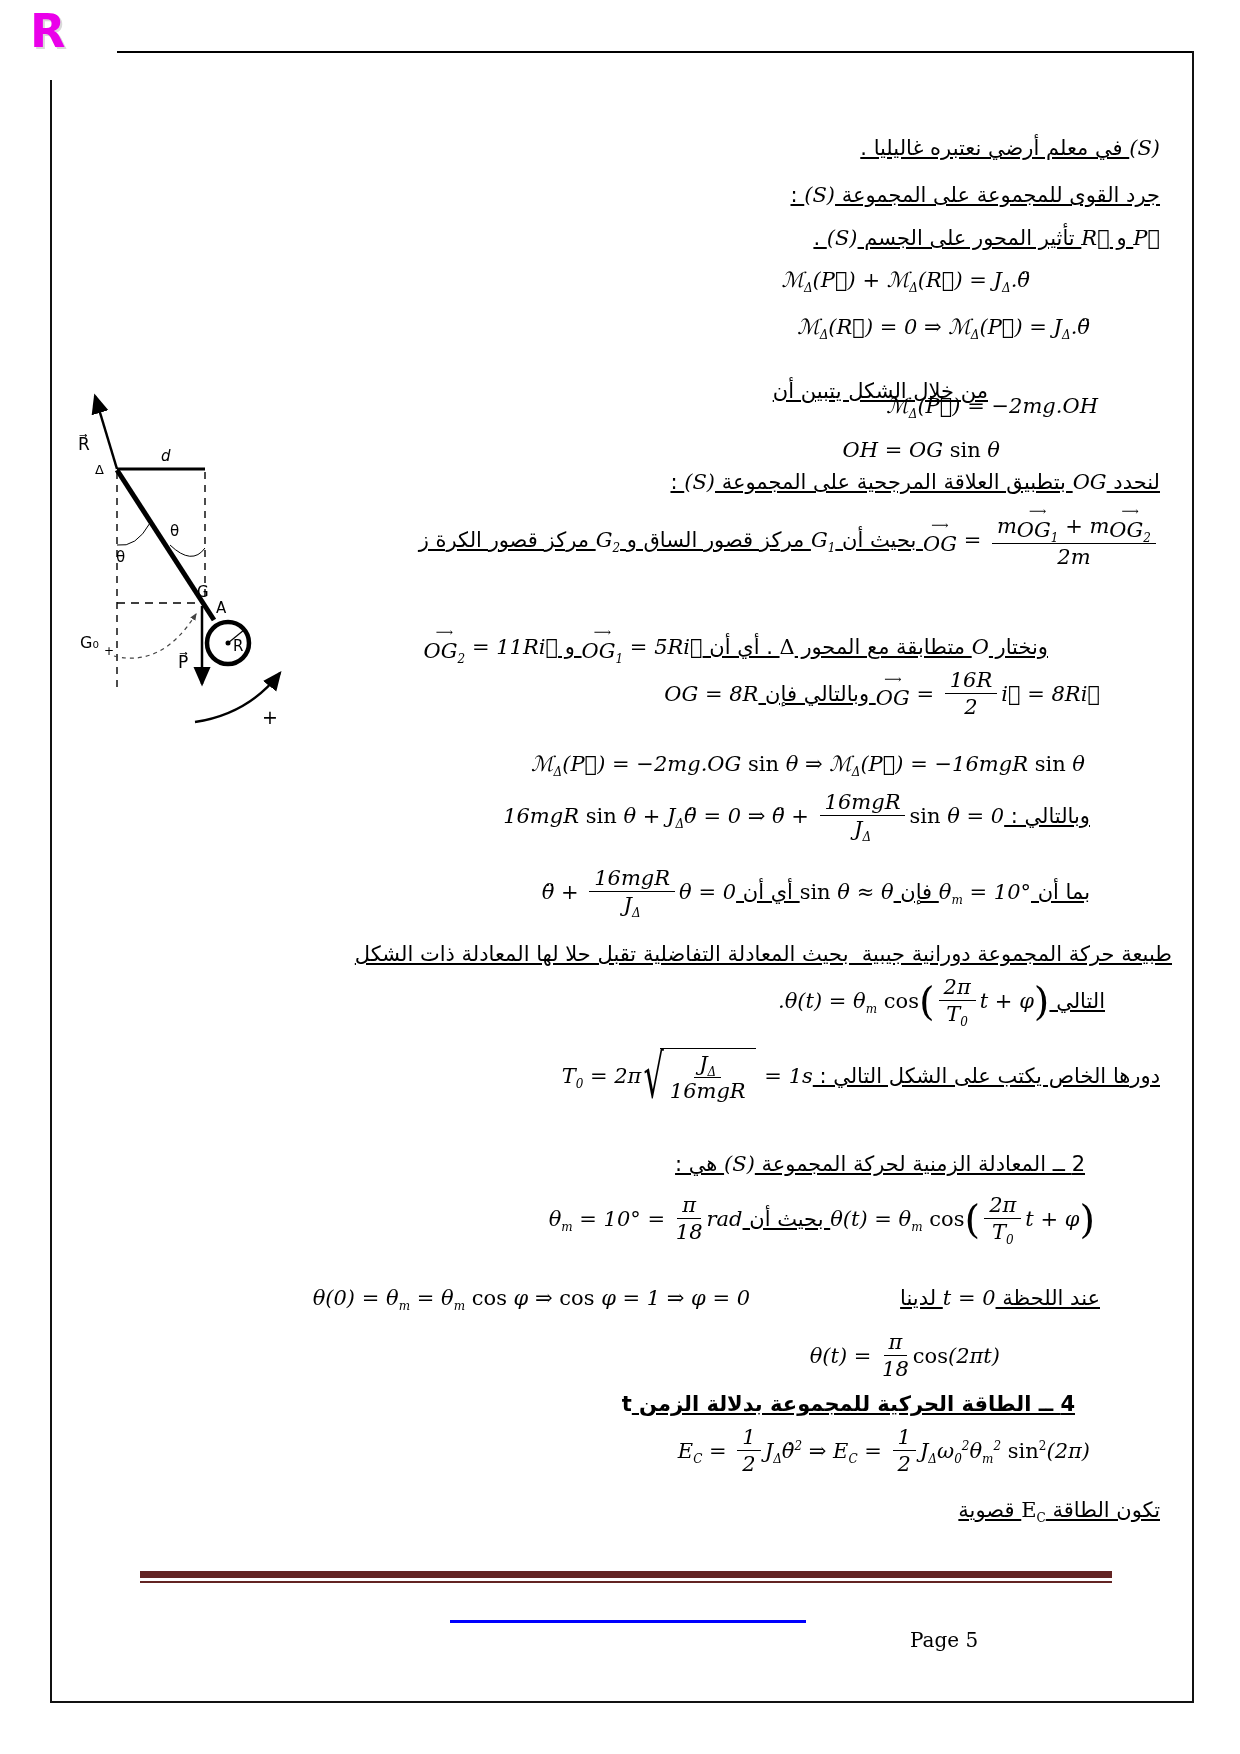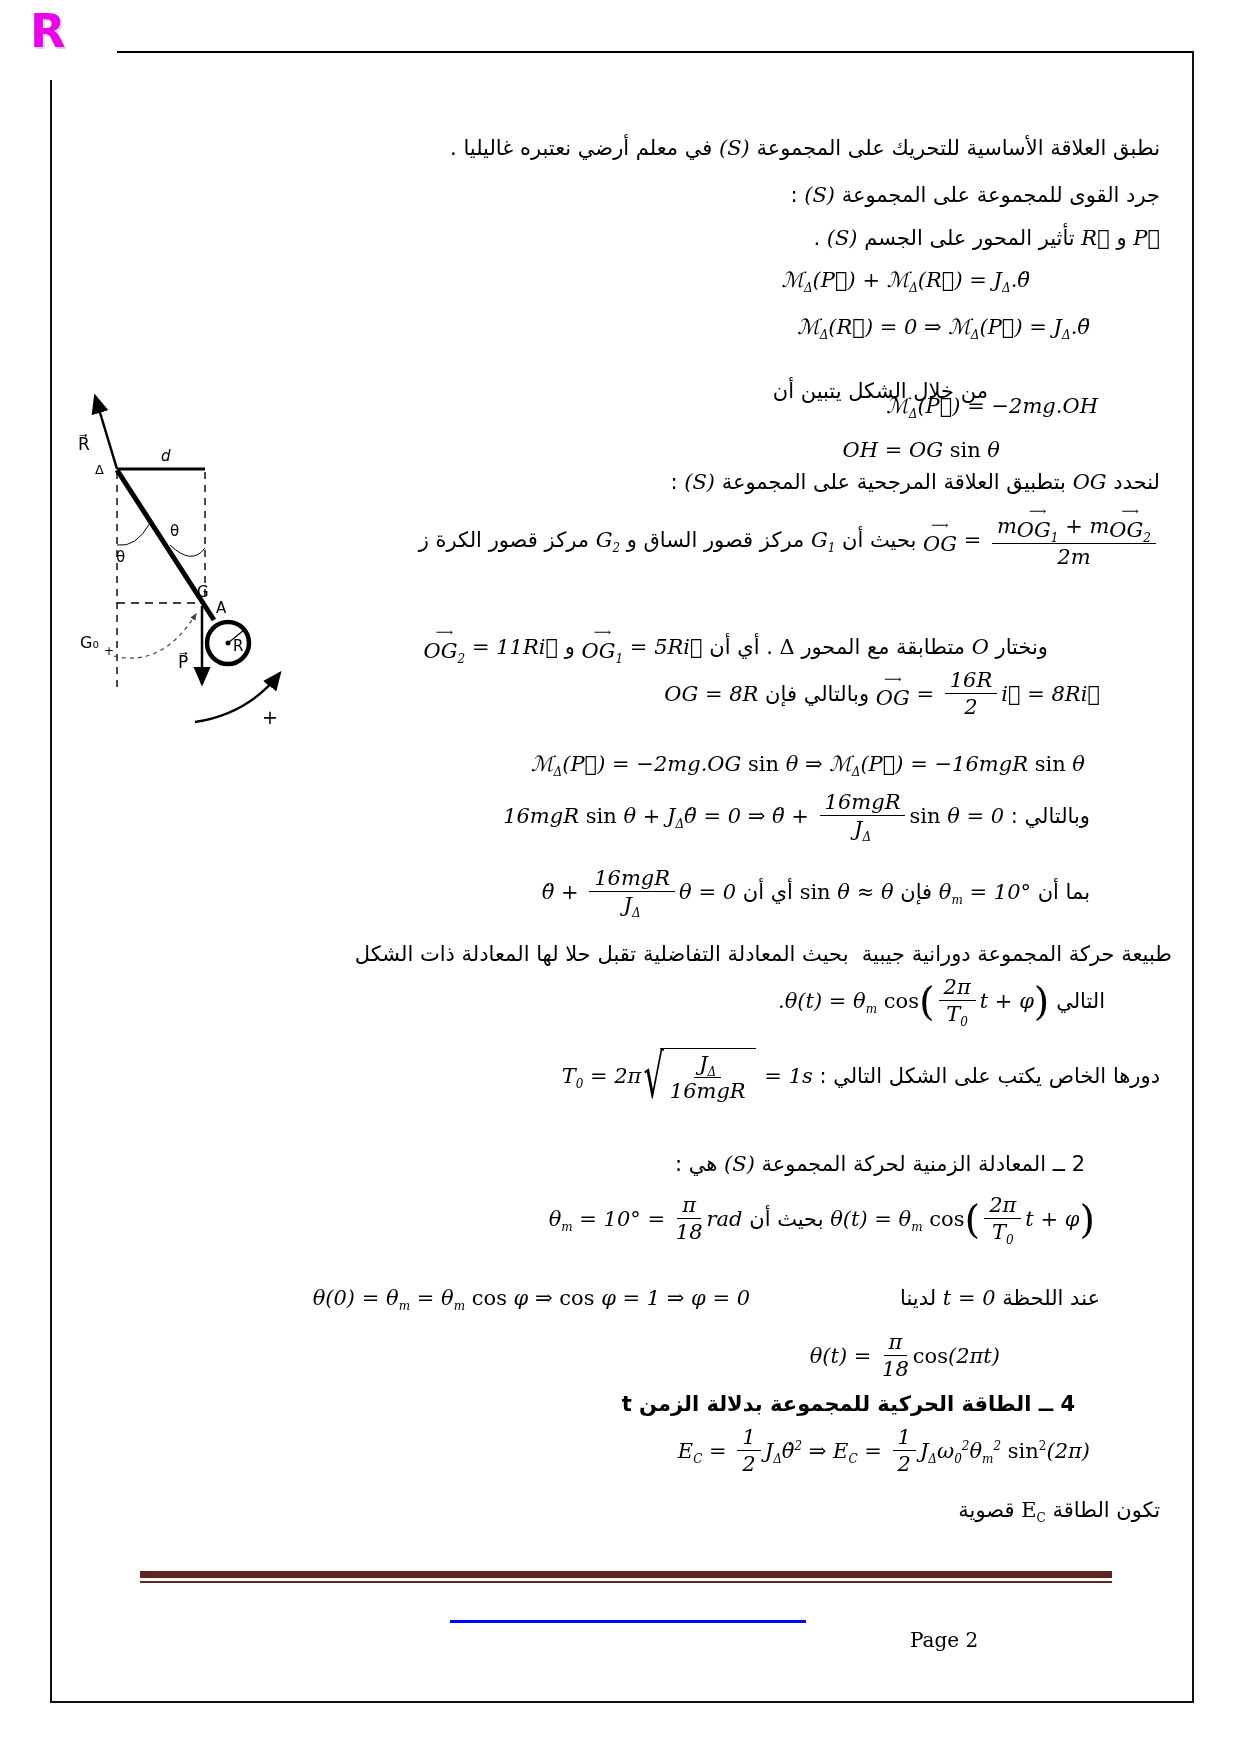--- a/index.html
+++ b/index.html
@@ -6,21 +6,21 @@
   body{position:relative;width:1240px;height:1754px;overflow:hidden;
        font-family:"DejaVu Sans",sans-serif;color:#000;}
   .abs{position:absolute;}
   
   .rule{position:absolute;background:transparent;}
   
   #logo{position:absolute;left:30px;top:4px;font:bold 46px "DejaVu Sans",sans-serif;
         color:#ea00ea;text-shadow:2px 2px 0 #d9d9d9;}
   
   .line{position:absolute;display:flex;direction:rtl;align-items:center;white-space:pre;}
-  .seg-ar{font:21px "DejaVu Sans",sans-serif;white-space:pre;}
+  .seg-ar{font:21px "DejaVu Sans",sans-serif;white-space:pre;text-decoration:underline;}
   .bold .seg-ar{font-weight:bold;}
   .eq{display:inline-flex;direction:ltr;align-items:center;white-space:pre;}
   .seg-m{font:italic 21px "DejaVu Serif",serif;}
   .seg-mu{font:normal 21px "DejaVu Serif",serif;}
   .seg-mb{font:bold 21px "DejaVu Sans",sans-serif;}
   .seg-vec{font:italic 21px "DejaVu Serif",serif;position:relative;display:inline-block;margin-top:8px;}
   .seg-vec::before{content:"⟶";position:absolute;top:-14px;left:0;right:0;
                    font-size:12px;text-align:center;font-style:normal;}
   sub{font-size:12px;line-height:0;}
   sup{font-size:12px;line-height:0;}
@@ -88,21 +88,21 @@
   <text x="178" y="668" font-size="17">P⃗</text>
 
   <text x="80" y="648" font-size="16">G₀</text>
   <text x="104" y="655" font-size="12">+</text>
   <path d="M114,656 Q162,668 196,614" fill="none" stroke="#444" stroke-width="1.2" stroke-dasharray="4,4" marker-end="url(#ahg)"></path>
 
   <path d="M195,722 Q248,714 280,673" fill="none" stroke="#000" stroke-width="2.4" marker-end="url(#ah)"></path>
   <text x="262" y="724" font-size="19">+</text>
 </svg>
 
-<div class="line" style="top:136px;right:80px"><span class="seg-ar">نطبق العلاقة الأساسية للتحريك على المجموعة </span><span class="eq" dir="ltr"><span class="seg-m">(S)</span></span><span class="seg-ar"> في معلم أرضي نعتبره غاليليا .</span></div>
+<div class="line" style="top:136px;right:80px"><span class="eq" dir="ltr"><span class="seg-m">(S)</span></span><span class="seg-ar"> في معلم أرضي نعتبره غاليليا .</span></div>
 <div class="line" style="top:183px;right:80px"><span class="seg-ar">جرد القوى للمجموعة على المجموعة </span><span class="eq" dir="ltr"><span class="seg-m">(S)</span></span><span class="seg-ar"> :</span></div>
 <div class="line" style="top:226px;right:80px"><span class="eq" dir="ltr"><span class="seg-m">P⃗</span></span><span class="seg-ar"> و </span><span class="eq" dir="ltr"><span class="seg-m">R⃗</span></span><span class="seg-ar"> تأثير المحور على الجسم </span><span class="eq" dir="ltr"><span class="seg-m">(S)</span></span><span class="seg-ar"> .</span></div>
 <div class="line" style="top:268px;right:210px"><span class="eq" dir="ltr"><span class="seg-m">ℳ<sub>Δ</sub></span><span class="seg-m">(P⃗) + </span><span class="seg-m">ℳ<sub>Δ</sub></span><span class="seg-m">(R⃗) = </span><span class="seg-m">J<sub>Δ</sub></span><span class="seg-m">.θ̈</span></span></div>
 <div class="line" style="top:315px;right:150px"><span class="eq" dir="ltr"><span class="seg-m">ℳ<sub>Δ</sub></span><span class="seg-m">(R⃗) = 0 ⇒ </span><span class="seg-m">ℳ<sub>Δ</sub></span><span class="seg-m">(P⃗) = </span><span class="seg-m">J<sub>Δ</sub></span><span class="seg-m">.θ̈</span></span></div>
 <div class="line" style="top:379px;right:252px"><span class="seg-ar">من خلال الشكل يتبين أن</span></div>
 <div class="line" style="top:394px;right:142px"><span class="eq" dir="ltr"><span class="seg-m">ℳ<sub>Δ</sub></span><span class="seg-m">(P⃗) = −2mg.OH</span></span></div>
 <div class="line" style="top:438px;right:240px"><span class="eq" dir="ltr"><span class="seg-m">OH = OG </span><span class="seg-mu">sin </span><span class="seg-m">θ</span></span></div>
 <div class="line" style="top:470px;right:80px"><span class="seg-ar">لنحدد </span><span class="eq" dir="ltr"><span class="seg-m">OG</span></span><span class="seg-ar"> بتطبيق العلاقة المرجحية على المجموعة </span><span class="eq" dir="ltr"><span class="seg-m">(S)</span></span><span class="seg-ar"> :</span></div>
 <div class="line" style="top:510px;right:80px"><span class="eq" dir="ltr"><span class="seg-vec">OG</span><span class="seg-m"> = </span><span class="frac"><span class="num"><span class="seg-m">m</span><span class="seg-vec">OG<sub>1</sub></span><span class="seg-m"> + </span><span class="seg-m">m</span><span class="seg-vec">OG<sub>2</sub></span></span><span class="den"><span class="seg-m">2m</span></span></span></span><span class="seg-ar"> بحيث أن </span><span class="eq" dir="ltr"><span class="seg-m">G<sub>1</sub></span></span><span class="seg-ar"> مركز قصور الساق و </span><span class="eq" dir="ltr"><span class="seg-m">G<sub>2</sub></span></span><span class="seg-ar"> مركز قصور الكرة ز</span></div>
 <div class="line" style="top:631px;right:192px"><span class="seg-ar">ونختار </span><span class="eq" dir="ltr"><span class="seg-m">O</span></span><span class="seg-ar"> متطابقة مع المحور </span><span class="eq" dir="ltr"><span class="seg-mu">Δ</span></span><span class="seg-ar"> . أي أن </span><span class="eq" dir="ltr"><span class="seg-vec">OG<sub>1</sub></span><span class="seg-m"> = 5Ri⃗</span></span><span class="seg-ar"> و </span><span class="eq" dir="ltr"><span class="seg-vec">OG<sub>2</sub></span><span class="seg-m"> = 11Ri⃗</span></span></div>
@@ -116,13 +116,13 @@
 <div class="line" style="top:1152px;right:155px"><span class="seg-ar">2 ــ المعادلة الزمنية لحركة المجموعة </span><span class="eq" dir="ltr"><span class="seg-m">(S)</span></span><span class="seg-ar"> هي :</span></div>
 <div class="line" style="top:1193px;right:145px"><span class="eq" dir="ltr"><span class="seg-m">θ(t) = </span><span class="seg-m">θ<sub>m</sub></span><span class="seg-mu"> cos</span><span class="seg-bp">(</span><span class="frac"><span class="num"><span class="seg-m">2π</span></span><span class="den"><span class="seg-m">T<sub>0</sub></span></span></span><span class="seg-m">t + φ</span><span class="seg-bp">)</span></span><span class="seg-ar"> بحيث أن </span><span class="eq" dir="ltr"><span class="seg-m">θ<sub>m</sub></span><span class="seg-m"> = 10° = </span><span class="frac"><span class="num"><span class="seg-m">π</span></span><span class="den"><span class="seg-m">18</span></span></span><span class="seg-m">rad</span></span></div>
 <div class="line" style="top:1286px;right:140px"><span class="seg-ar">عند اللحظة </span><span class="eq" dir="ltr"><span class="seg-m">t = 0</span></span><span class="seg-ar"> لدينا</span><span style="display: inline-block; width: 150px;"></span><span class="eq" dir="ltr"><span class="seg-m">θ(0) = </span><span class="seg-m">θ<sub>m</sub></span><span class="seg-m"> = </span><span class="seg-m">θ<sub>m</sub></span><span class="seg-mu"> cos </span><span class="seg-m">φ ⇒ </span><span class="seg-mu">cos </span><span class="seg-m">φ = 1 ⇒ φ = 0</span></span></div>
 <div class="line" style="top:1330px;right:240px"><span class="eq" dir="ltr"><span class="seg-m">θ(t) = </span><span class="frac"><span class="num"><span class="seg-m">π</span></span><span class="den"><span class="seg-m">18</span></span></span><span class="seg-mu">cos</span><span class="seg-m">(2πt)</span></span></div>
 <div class="line bold" style="top:1392px;right:165px"><span class="seg-ar">4 ــ الطاقة الحركية للمجموعة بدلالة الزمن </span><span class="eq" dir="ltr"><span class="seg-mb">t</span></span></div>
 <div class="line" style="top:1425px;right:150px"><span class="eq" dir="ltr"><span class="seg-m">E<sub>C</sub></span><span class="seg-m"> = </span><span class="frac"><span class="num"><span class="seg-m">1</span></span><span class="den"><span class="seg-m">2</span></span></span><span class="seg-m">J<sub>Δ</sub></span><span class="seg-m">θ̇<sup>2</sup></span><span class="seg-m"> ⇒ </span><span class="seg-m">E<sub>C</sub></span><span class="seg-m"> = </span><span class="frac"><span class="num"><span class="seg-m">1</span></span><span class="den"><span class="seg-m">2</span></span></span><span class="seg-m">J<sub>Δ</sub></span><span class="seg-m">ω<sub>0</sub><sup>2</sup></span><span class="seg-m">θ<sub>m</sub><sup>2</sup></span><span class="seg-mu"> sin<sup>2</sup></span><span class="seg-m">(2π)</span></span></div>
 <div class="line" style="top:1498px;right:80px"><span class="seg-ar">تكون الطاقة </span><span class="eq" dir="ltr"><span class="seg-mu">E<sub>C</sub></span></span><span class="seg-ar"> قصوية</span></div>
 
 <div id="sep-maroon"></div>
 <div id="blue-line"></div>
-<div id="page-num">Page 2</div>
+<div id="page-num">Page 5</div>
 
 </body></html>

